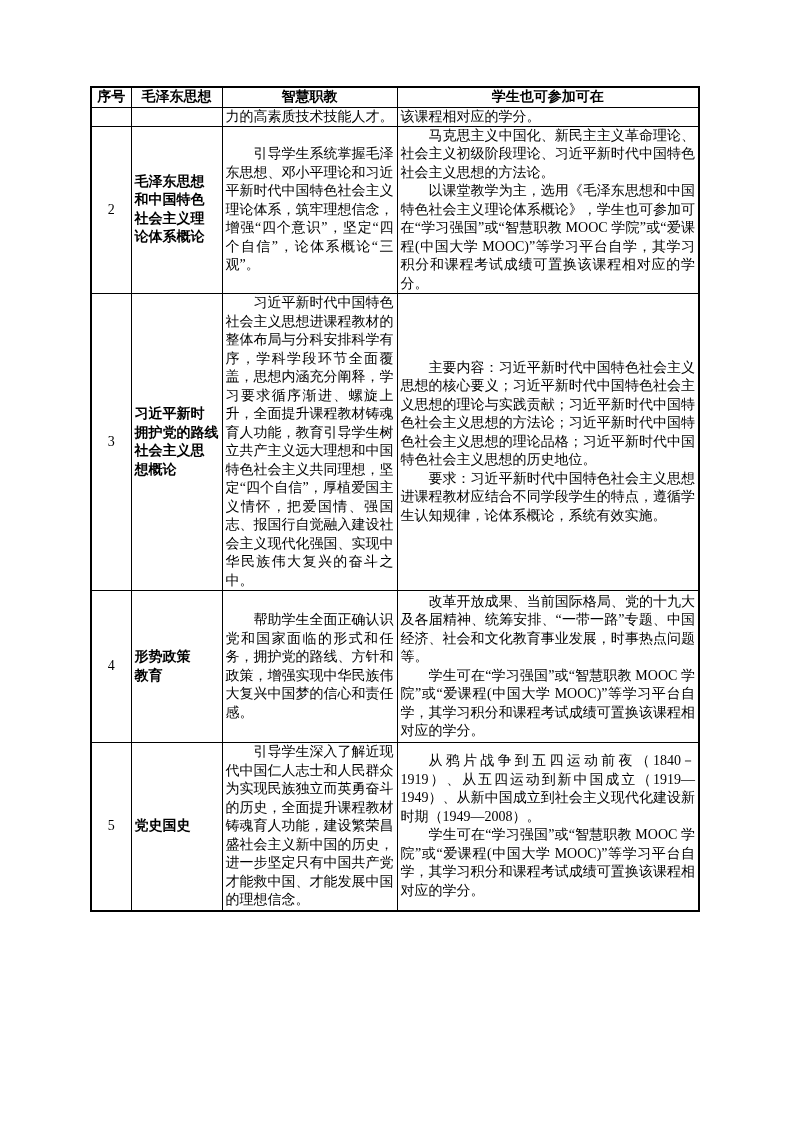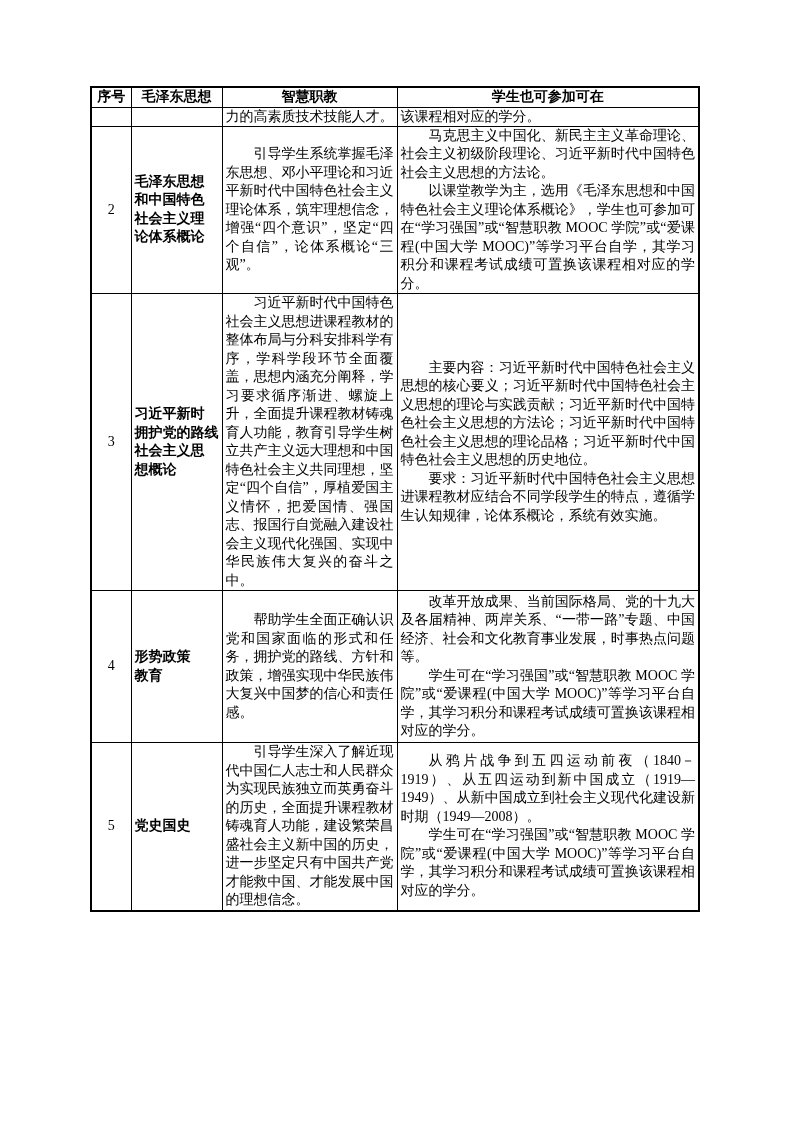--- a/index.html
+++ b/index.html
@@ -124,21 +124,21 @@
     </tr>
 
     <tr style="height:152px">
       <td class="seq">4</td>
       <td class="cname">形势政策
 教育</td>
       <td class="txt">
         <p>帮助学生全面正确认识党和国家面临的形式和任务，拥护党的路线、方针和政策，增强实现中华民族伟大复兴中国梦的信心和责任感。</p>
       </td>
       <td class="txt">
-        <p>改革开放成果、当前国际格局、党的十九大及各届精神、两岸关系、“一带一路”专题、中国经济、社会和文化教育事业发展，时事热点问题等。</p>
+        <p>改革开放成果、当前国际格局、党的十九大及各届精神、统筹安排、“一带一路”专题、中国经济、社会和文化教育事业发展，时事热点问题等。</p>
         <p>学生可在“学习强国”或“智慧职教 MOOC 学院”或“爱课程(中国大学 MOOC)”等学习平台自学，其学习积分和课程考试成绩可置换该课程相对应的学分。</p>
       </td>
     </tr>
 
     <tr style="height:167px">
       <td class="seq">5</td>
       <td class="cname">党史国史</td>
       <td class="txt">
         <p>引导学生深入了解近现代中国仁人志士和人民群众为实现民族独立而英勇奋斗的历史，全面提升课程教材铸魂育人功能，建设繁荣昌盛社会主义新中国的历史，进一步坚定只有中国共产党才能救中国、才能发展中国的理想信念。</p>
       </td>

